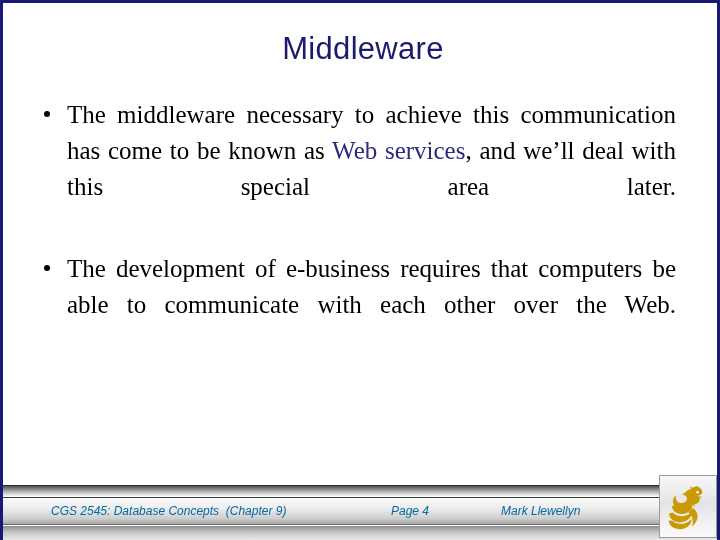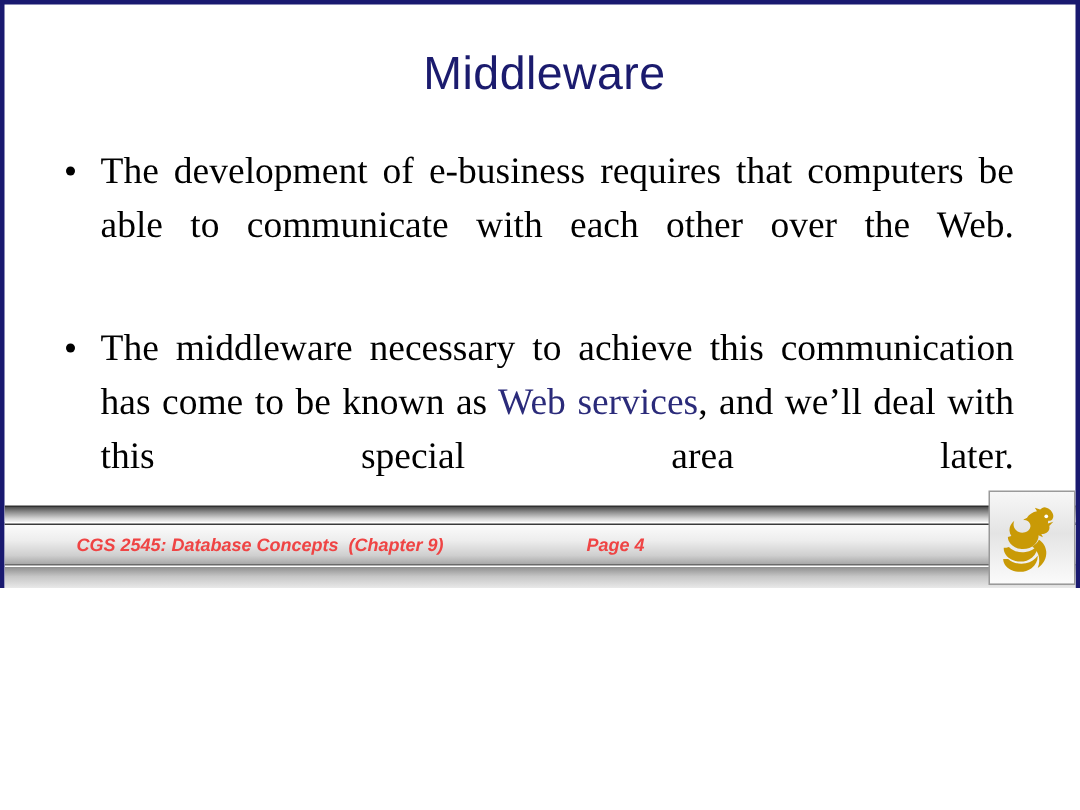--- a/index.html
+++ b/index.html
@@ -8,21 +8,21 @@
     padding: 0;
     background: #ffffff;
   }
   body {
     font-family: "Liberation Serif", "DejaVu Serif", serif;
   }
 
   .slide {
     position: relative;
     width: 720px;
-    height: 392px;
+    height: 540px;
     background: #ffffff;
     overflow: hidden;
     box-sizing: border-box;
     border-left: 3px solid #191970;
     border-top: 3px solid #191970;
     border-right: 3px solid #191970;
     border-bottom: 0;
   }
 
   
@@ -114,23 +114,23 @@
     background: linear-gradient(to bottom, #8e8e8e 0%, #c6c6c6 45%, #e9e9e9 100%);
   }
 
   .footer-text {
     position: absolute;
     top: 13px;
     height: 26px;
     line-height: 26px;
     font-family: "Liberation Sans", "DejaVu Sans", sans-serif;
     font-size: 12px;
-    font-weight: bold;
+    font-weight: normal;
     font-style: italic;
-    color: #ef4444;
+    color: #0369a1;
     white-space: pre;
   }
   .ft-course { left: 48px; }
   .ft-page   { left: 388px; text-align: center; }
   .ft-author { left: 498px; }
 
   
   .logo-box {
     position: absolute;
     right: 6px;
@@ -155,39 +155,40 @@
 <div class="slide">
 
   <div class="title-block">
     <span class="title-text">Middleware</span>
   </div>
 
   <div class="body-block">
 
     <p class="bullet-item">
       <span class="bullet-dot"></span>
-      <span>The development of e-business requires that computers be able to communicate with each other over the Web.</span>
+      <span>The middleware necessary to achieve this communication has come to be known as </span><span class="hl">Web services</span><span>, and we’ll deal with this special area later.</span>
       <span class="line-fill"></span>
     </p>
 
     <p class="bullet-item">
       <span class="bullet-dot"></span>
-      <span>The middleware necessary to achieve this communication has come to be known as </span><span class="hl">Web services</span><span>, and we’ll deal with this special area later.</span>
+      <span>The development of e-business requires that computers be able to communicate with each other over the Web.</span>
       <span class="line-fill"></span>
     </p>
 
   </div>
 
   <div class="footer">
     <div class="fbar fbar-top"></div>
     <div class="fbar fbar-mid"></div>
     <div class="fbar fbar-bot"></div>
 
     <div class="footer-text ft-course">CGS 2545: Database Concepts  (Chapter 9)</div>
     <div class="footer-text ft-page">Page 4</div>
+    <div class="footer-text ft-author">Mark Llewellyn</div>
 
     <div class="logo-box">
       <svg width="44" height="50" viewBox="0 0 44 50">
         <g fill="#c99a06">
 
           <path d="M30.5 4.2c2.6 0.5 4.6 2.1 5.4 4.3 0.5 1.4 0.4 2.7-0.3 3.6-0.5 0.7-1.3 1.1-2.2 1.1-0.2 0-0.4 0-0.6-0.1l-0.2 1.9 3.6-1.1-2.7 2.8c0.2 0.7 0.2 1.4 0 2.1-0.6 2.1-2.7 3.3-5.3 3.2l1.1 2.2-3.4-1.5c-1.3 1.5-3.1 2.5-5.1 2.8 2.3-1.5 3.8-3.6 4.2-5.9 0.3-1.9-0.1-3.7-1.1-5.2-1.2-1.8-3.1-3-5.3-3.3 1.6-2.2 4-3.7 6.7-4.2l-1.4-2.4 3.5 1.2c0.9-0.8 1.9-1.3 3.1-1.5z"></path>
 
           <path d="M19.4 11.1c2.7 0.2 5 1.6 6.3 3.7 1.1 1.8 1.4 3.9 0.8 5.9-0.8 2.7-3 4.9-6 6-3.3 1.2-6.9 0.9-9.6-0.8-2.3-1.4-3.7-3.6-3.9-6-0.2-2.6 1-5.1 3.2-6.8-0.9 2.2-0.6 4.5 0.9 6.1 1.5 1.7 4 2.3 6.3 1.6 1.9-0.6 3.2-1.9 3.5-3.5 0.3-1.5-0.4-3-1.8-3.9-0.9-0.6-2-0.8-3-0.6 0.8-0.9 1.8-1.5 3.3-1.7z"></path>
 
           <path d="M9.5 22.9c2.4 2.4 5.7 3.5 9.2 3.1 3.1-0.4 5.9-2 7.6-4.3 0.4 2.7-0.5 5.3-2.5 7.3-2.4 2.4-6.1 3.5-9.8 2.9-3.4-0.6-6.2-2.5-7.5-5.2-0.4-0.9-0.6-1.8-0.6-2.7 1.1-0.2 2.4-0.5 3.6-1.1z"></path>

